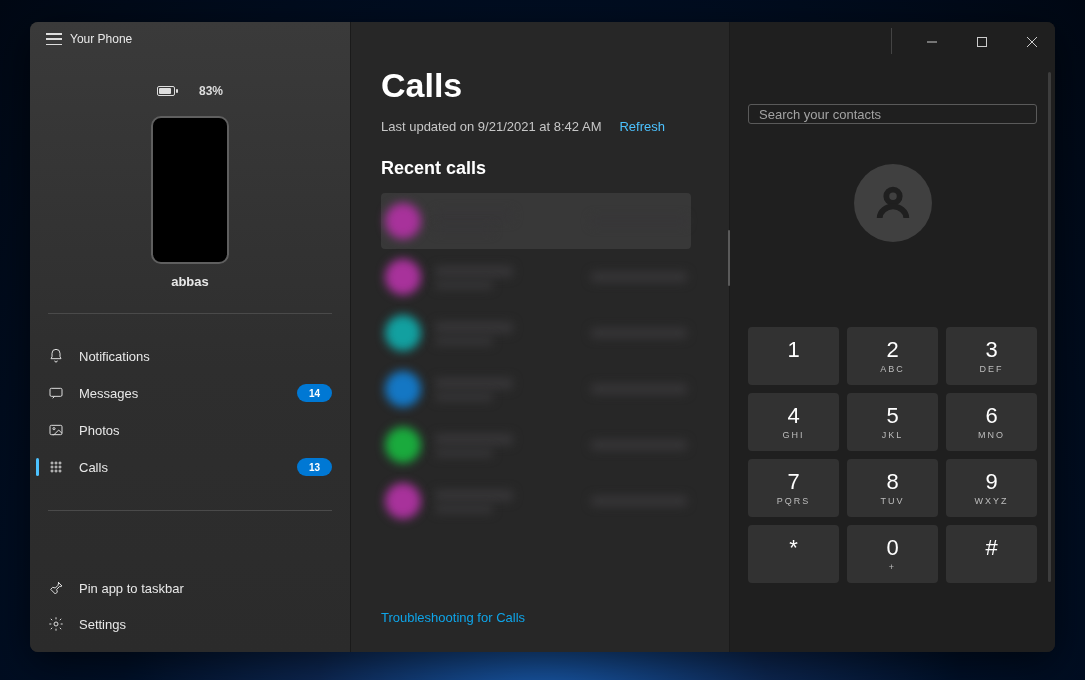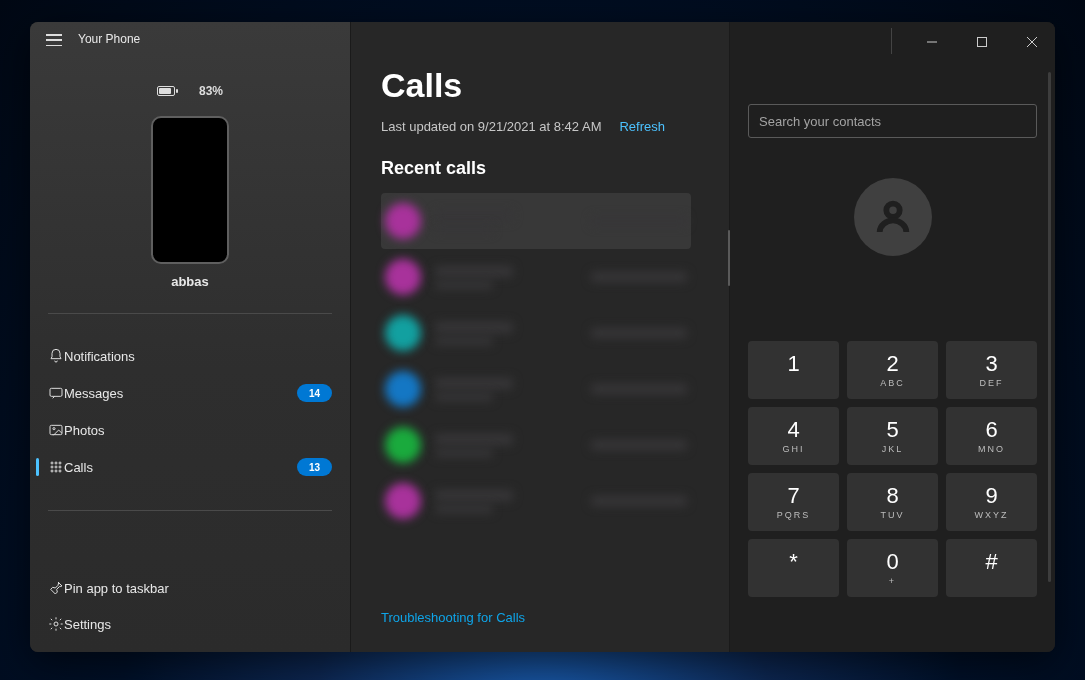--- a/index.html
+++ b/index.html
@@ -18,33 +18,33 @@
       position:absolute; left:30px; top:22px; width:1025px; height:630px;
       background:#1f1f1f; border-radius:8px; overflow:hidden; display:flex;
       box-shadow:0 10px 40px rgba(0,0,0,.6);
     }
     
     .sidebar {
       width:320px; height:100%;
       background:linear-gradient(180deg,#3a3a3a 0%,#2e2e2e 55%,#2b2b2b 100%);
       display:flex; flex-direction:column; position:relative;
     }
-    .titlebar-left{display:flex;align-items:flex-end;gap:16px;padding:10px 16px 6px;}
+    .titlebar-left{display:flex;align-items:center;gap:8px;padding:10px 16px 6px;}
     .hamburger{width:16px;height:12px;display:flex;flex-direction:column;justify-content:space-between;cursor:pointer}
     .hamburger span{height:1.5px;background:#ddd}
     .app-title{font-size:12px;color:#e8e8e8}
     .battery-wrap{display:flex;align-items:center;justify-content:center;gap:24px;margin-top:32px;font-size:12px;color:#ddd;font-weight:600}
     .battery-icon{width:18px;height:10px;border:1.4px solid #ddd;border-radius:2px;position:relative}
     .battery-icon::before{content:"";position:absolute;right:-4px;top:2px;width:2px;height:4px;background:#ddd;border-radius:1px}
     .battery-icon::after{content:"";position:absolute;left:1px;top:1px;bottom:1px;width:78%;background:#ddd;border-radius:1px}
     .phone-mock{width:78px;height:148px;border:2px solid #5f5f5f;border-radius:10px;background:#000;margin:18px auto 10px}
     .device-name{text-align:center;font-size:13px;font-weight:600;color:#e8e8e8}
     .divider{height:1px;background:#4a4a4a;margin:24px 18px}
     .nav{padding:0 6px}
-    .nav-item{display:flex;align-items:center;padding:10px 12px;border-radius:4px;color:#e8e8e8;font-size:13px;position:relative;cursor:pointer}
+    .nav-item{display:flex;align-items:center;gap:15px;padding:10px 12px;border-radius:4px;color:#e8e8e8;font-size:13px;position:relative;cursor:pointer}
     .nav-item.active::before{content:"";position:absolute;left:0;top:10px;bottom:10px;width:3px;background:#4cc2ff;border-radius:2px}
     .nav-icon{width:16px;height:16px;flex-shrink:0;display:flex;align-items:center;justify-content:center}
     .nav-icon svg{stroke:#ddd;fill:none;stroke-width:1.5}
     .badge{margin-left:auto;min-width:22px;height:18px;padding:0 12px;border-radius:9px;background:#0078d4;color:#fff;font-size:10px;font-weight:600;display:flex;align-items:center;justify-content:center}
     .nav-bottom{margin-top:auto;padding-bottom:10px}
     
     .main{flex:1;position:relative;background:#272727;border-left:1px solid #1a1a1a;border-right:1px solid #1a1a1a}
     .main-inner{padding:44px 30px 0}
     .main h1{color:#fff;font-size:34px;font-weight:600}
     .sub{margin-top:14px;display:flex;gap:18px;font-size:13px;align-items:center}
@@ -59,21 +59,21 @@
     .row-text .l1{height:11px;width:78px;border-radius:3px;filter:blur(5px);background:#373638}
     .row-text .l2{height:8px;width:58px;border-radius:3px;filter:blur(5px);background:#373638}
     .row-meta{height:10px;width:96px;border-radius:3px;filter:blur(5px);background:#373638}
     .trouble{position:absolute;left:30px;bottom:27px;font-size:13px;color:#0ea5e9;cursor:pointer}
     .mid-handle{position:absolute;right:-1px;top:208px;height:56px;width:2px;background:#5a5a5a;border-radius:2px}
     
     .right{width:325px;background:#1f1f1f;display:flex;flex-direction:column;position:relative}
     .titlebar-right{height:40px;display:flex;justify-content:flex-end;align-items:center;gap:4px;margin-right:0}
     .tb-split{position:absolute;right:163px;top:6px;bottom:auto;width:1px;height:26px;background:#444}
     .wbtn{width:46px;height:40px;display:flex;align-items:center;justify-content:center;color:#ccc;cursor:pointer}
-    .search{margin:42px 18px 0;height:34px;border:1px solid #5a5a5a;border-radius:3px;display:flex;align-items:center;padding:0 10px}
+    .search{margin:42px 18px 0;height:20px;border:1px solid #5a5a5a;border-radius:3px;display:flex;align-items:center;padding:0 10px}
     .search input{background:transparent;border:none;outline:none;color:#ddd;font-size:13px;width:100%}
     .search input::placeholder{color:#a3a3a3}
     .contact-placeholder{width:78px;height:78px;border-radius:50%;background:#404040;margin:40px auto 0;display:flex;align-items:center;justify-content:center}
     .contact-placeholder svg{stroke:#1f1f1f;stroke-width:3.5;fill:none}
     .dialpad{margin:85px 18px 0;display:grid;grid-template-columns:repeat(3,1fr);gap:8px}
     .key{height:58px;background:#323232;border-radius:4px;display:flex;flex-direction:column;align-items:center;justify-content:center;cursor:pointer;user-select:none}
     .key .n{font-size:22px;color:#fff;line-height:1}
     .key .s{font-size:9px;letter-spacing:2px;color:#bdbdbd;margin-top:3px;height:10px}
     .right-scroll{position:absolute;right:4px;top:50px;bottom:70px;width:3px;background:#3d3d3d;border-radius:2px}
   </style>

